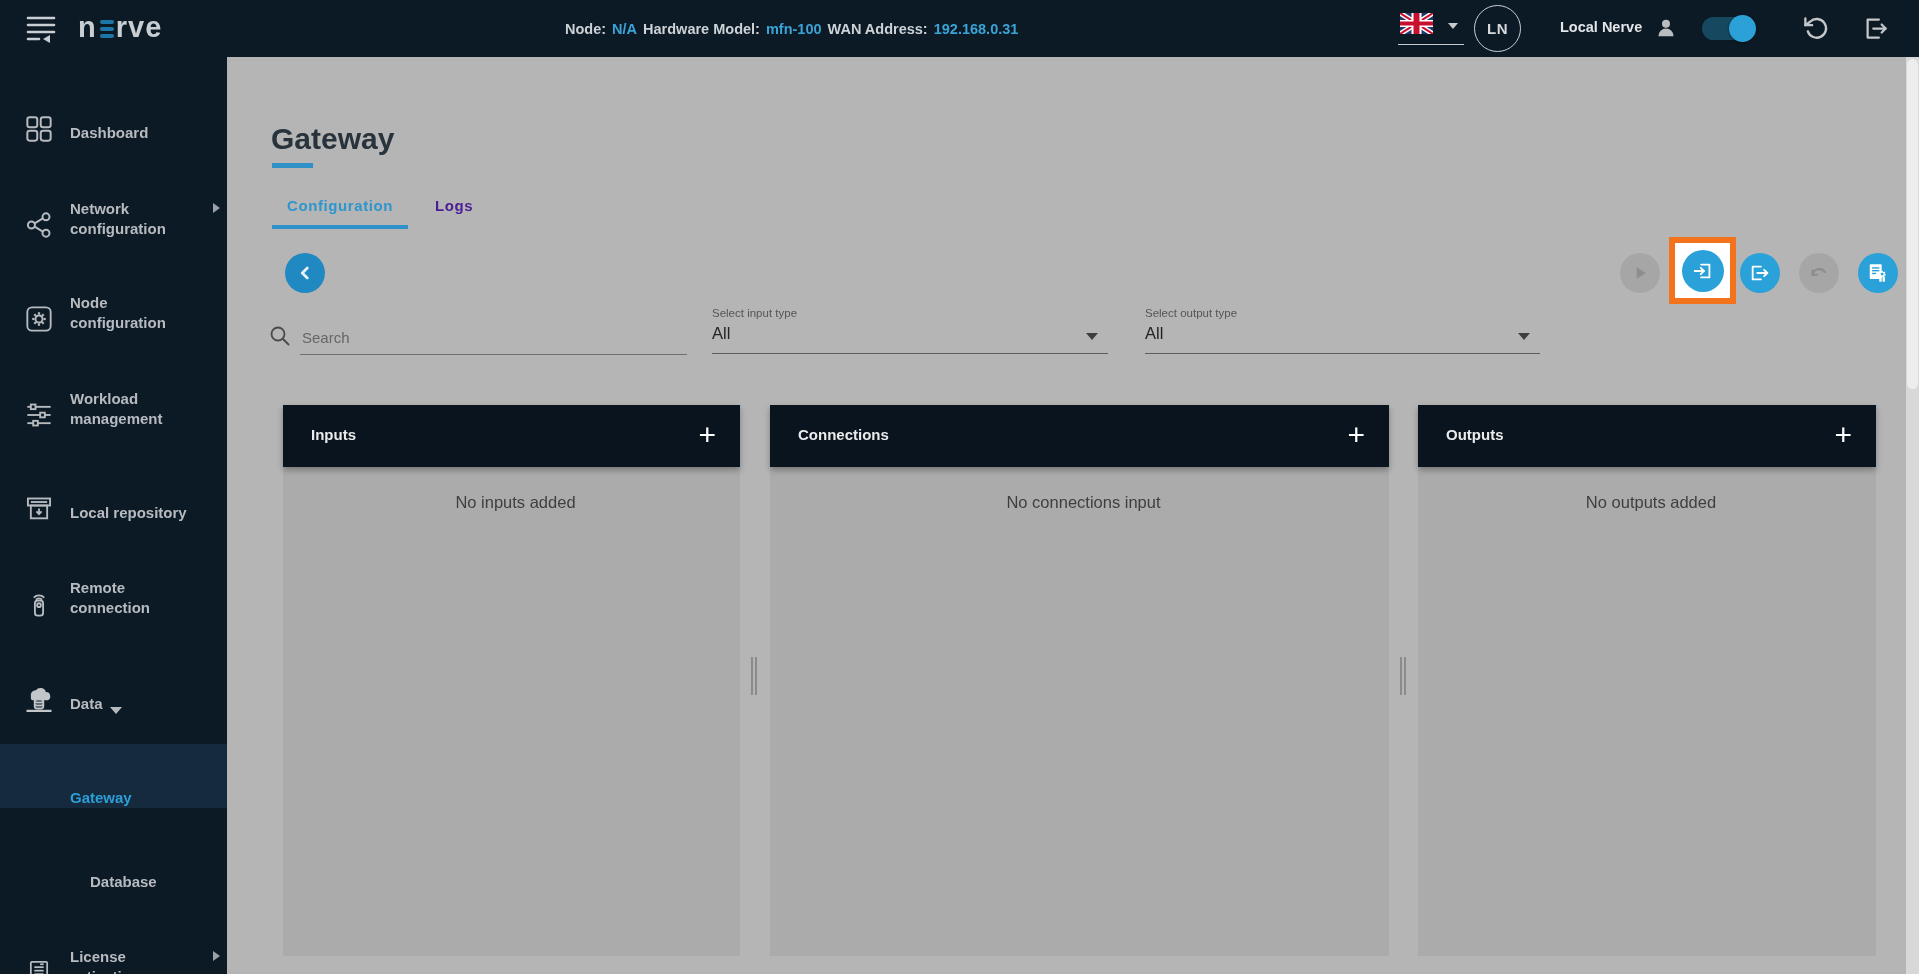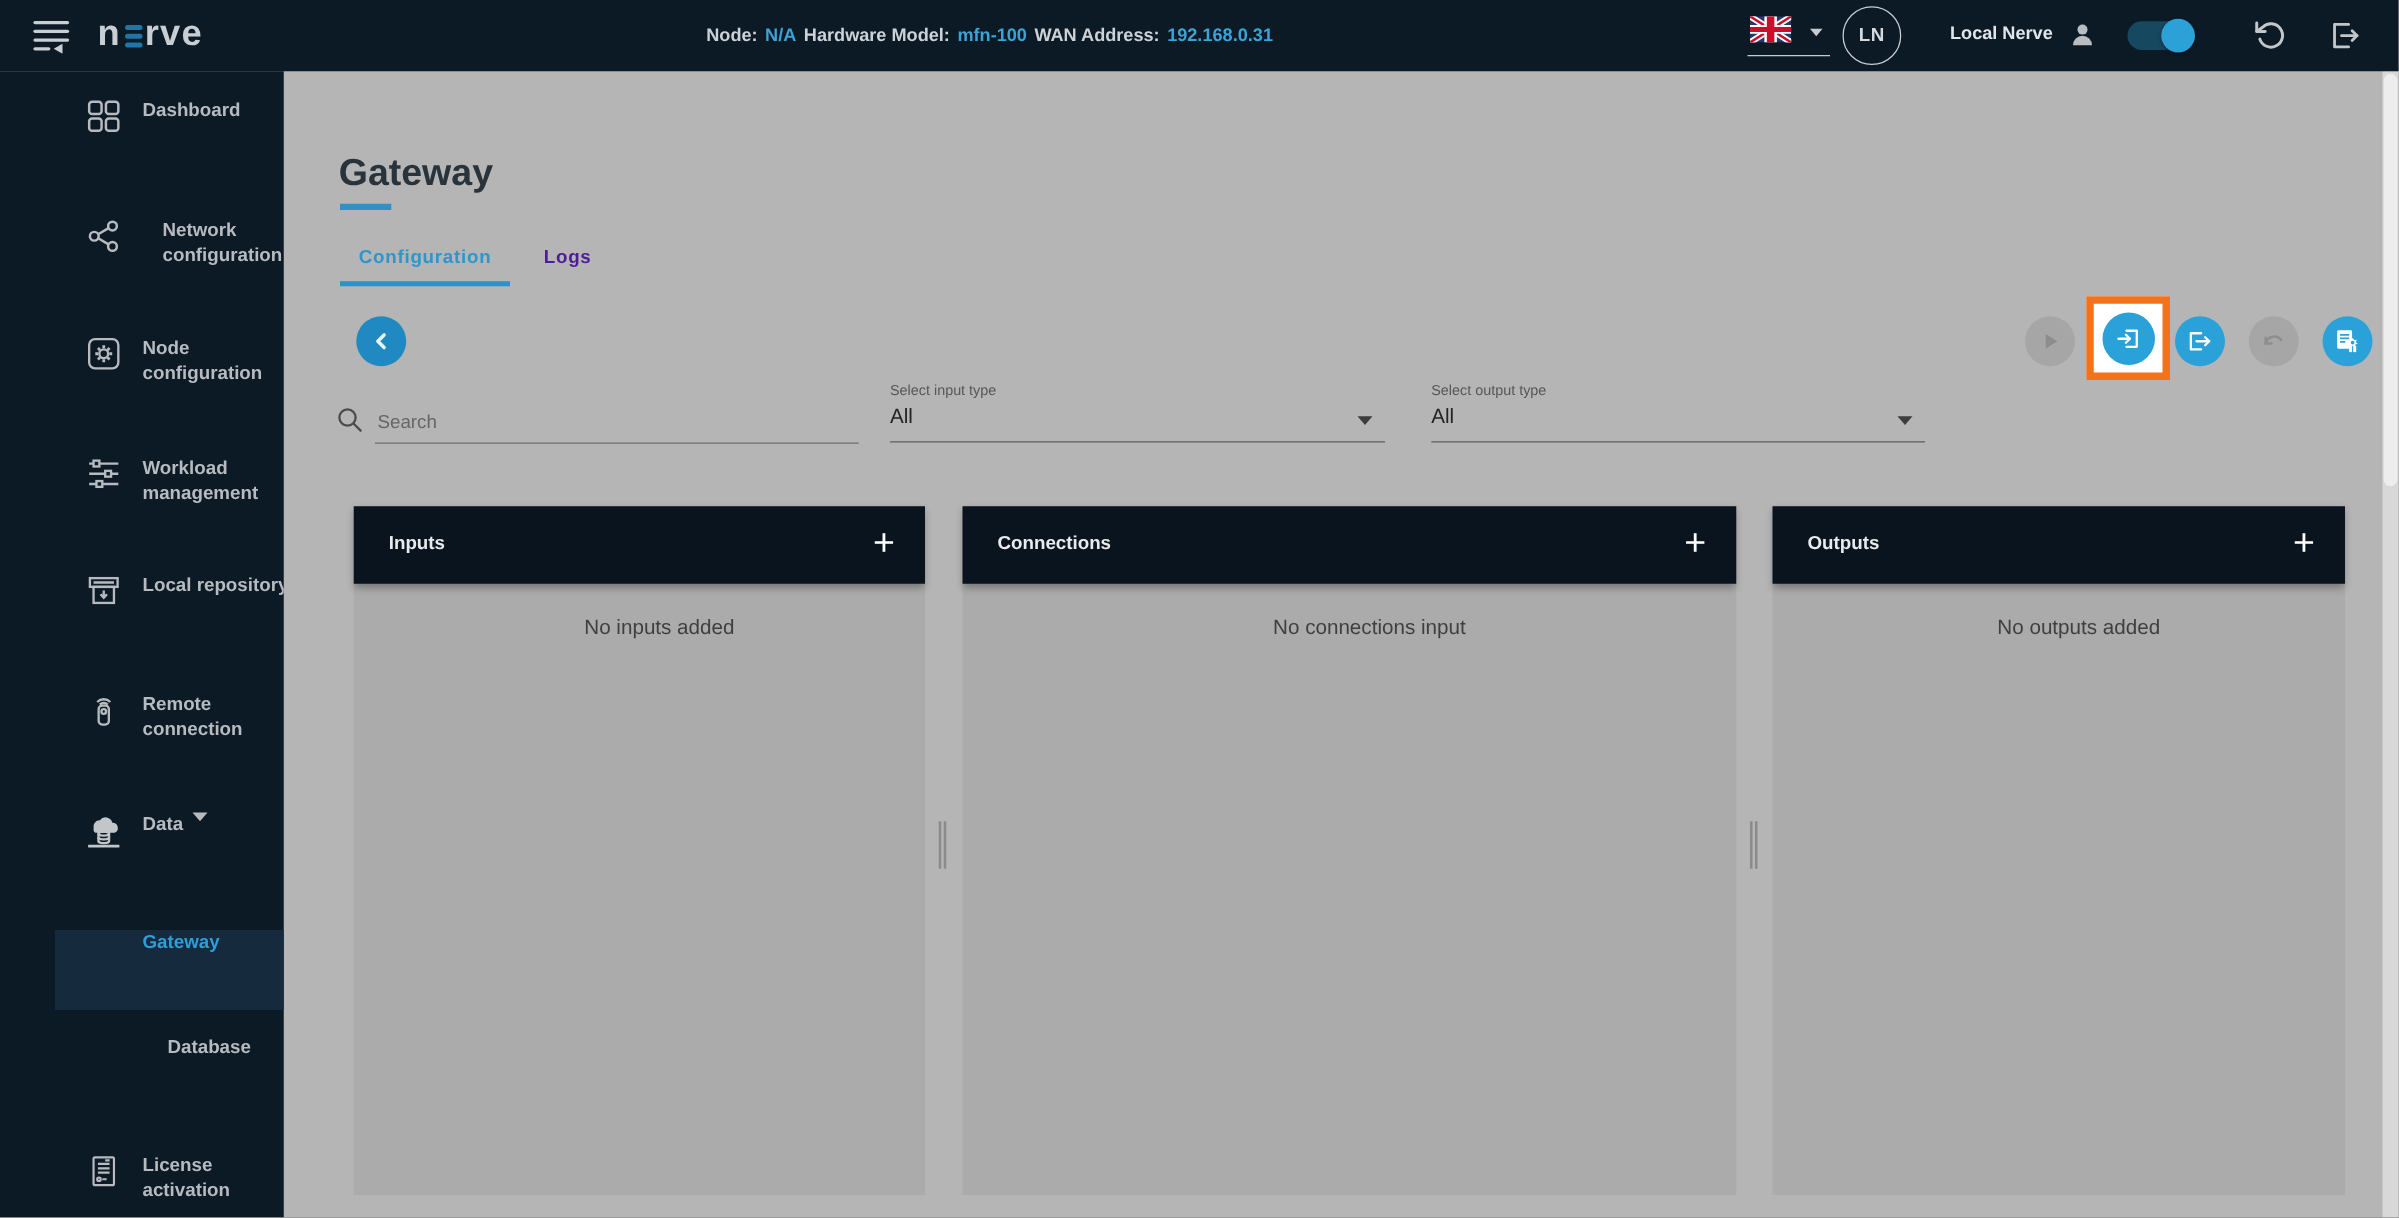--- a/index.html
+++ b/index.html
@@ -29,21 +29,21 @@
   .person{position:absolute;left:1653px;top:15px;}
   .toggle{position:absolute;left:1702px;top:17px;width:52px;height:23px;border-radius:12px;
           background:#16485F;cursor:pointer;}
   .toggle .knob{position:absolute;right:-2px;top:-2px;width:27px;height:27px;border-radius:50%;
           background:#2BA1D8;box-shadow:0 1px 3px rgba(0,0,0,.4);}
   .tb-icon{position:absolute;top:15px;cursor:pointer;}
 
   
   .sidebar{position:absolute;left:0;top:57px;width:227px;height:917px;background:#0C1A26;
            overflow:hidden;z-index:20;}
-  .srow{position:absolute;left:0;width:227px;height:64px;display:flex;align-items:flex-start;cursor:pointer;margin-left:44px;}
+  .srow{position:absolute;left:0;width:227px;height:64px;display:flex;align-items:flex-end;cursor:pointer;}
   .srow .ic{width:40px;margin-left:19px;display:flex;justify-content:center;flex:none;}
   .srow .lbl{margin-left:11px;width:124px;font-size:15px;font-weight:700;color:#B7BBBF;line-height:20px;}
   .srow.sub .lbl{margin-left:70px;width:130px;}
   .srow.sel{background:#152A3C;}
   .srow.sel .lbl{color:#2D9FD8;}
   .chev-r{position:absolute;right:7px;top:28px;width:0;height:0;
           border-top:5px solid transparent;border-bottom:5px solid transparent;
           border-left:7px solid #9BA1A6;}
   .caret-dn{display:inline-block;width:0;height:0;margin-left:7px;vertical-align:middle;
             border-left:6px solid transparent;border-right:6px solid transparent;
@@ -84,21 +84,21 @@
   .dd .dcaret{position:absolute;right:10px;top:28px;width:0;height:0;
               border-left:6px solid transparent;border-right:6px solid transparent;
               border-top:7px solid #3D3D3D;}
 
   .panel{position:absolute;top:405px;height:551px;background:#ABABAB;}
   .panel-head{position:absolute;left:0;top:0;width:100%;height:62px;background:#0A141E;
               box-shadow:0 3px 6px rgba(0,0,0,.30);}
   .panel-head .pt{position:absolute;left:28px;top:21px;font-size:15px;font-weight:700;color:#E9EBEC;}
   .panel-head .plus{position:absolute;right:24px;top:10px;font-size:30px;font-weight:300;
                     color:#FFFFFF;cursor:pointer;line-height:40px;}
-  .panel .empty{position:absolute;left:16px;top:88px;width:100%;text-align:center;
+  .panel .empty{position:absolute;left:4px;top:88px;width:100%;text-align:center;
                 font-size:16.5px;color:#3F3F3F;}
   .handle{position:absolute;top:657px;width:7px;height:38px;cursor:col-resize;}
   .handle i{position:absolute;top:0;width:2px;height:38px;background:#8B8B8B;}
   .handle i.a{left:0;} .handle i.b{left:4px;}
 </style>
 </head>
 <body>
 
 <div class="stage">
 
@@ -187,21 +187,21 @@
           <svg width="28" height="28" viewBox="0 0 24 24" fill="none" stroke="#B7BBBF" stroke-width="1.7">
         <rect x="2" y="2" width="8.5" height="8.5" rx="2"></rect>
             <rect x="13.5" y="2" width="8.5" height="8.5" rx="2"></rect>
         <rect x="2" y="13.5" width="8.5" height="8.5" rx="2"></rect>
             <rect x="13.5" y="13.5" width="8.5" height="8.5" rx="2"></rect>
       </svg>
         </span>
       <span class="lbl">Dashboard</span>
     </div>
 
-    <div class="srow" style="top:118px;gap:16px;">
+    <div class="srow" style="top:118px;">
       <span class="ic">
           <svg width="28" height="28" viewBox="0 0 24 24" fill="none" stroke="#B7BBBF" stroke-width="1.7">
         <circle cx="18" cy="5" r="3"></circle>
             <circle cx="5.5" cy="12" r="3"></circle>
             <circle cx="18" cy="19" r="3"></circle>
         <line x1="8.2" y1="10.6" x2="15.3" y2="6.4"></line>
             <line x1="8.2" y1="13.4" x2="15.3" y2="17.6"></line>
       </svg>
         </span>
       <span class="lbl">Network configuration</span>

